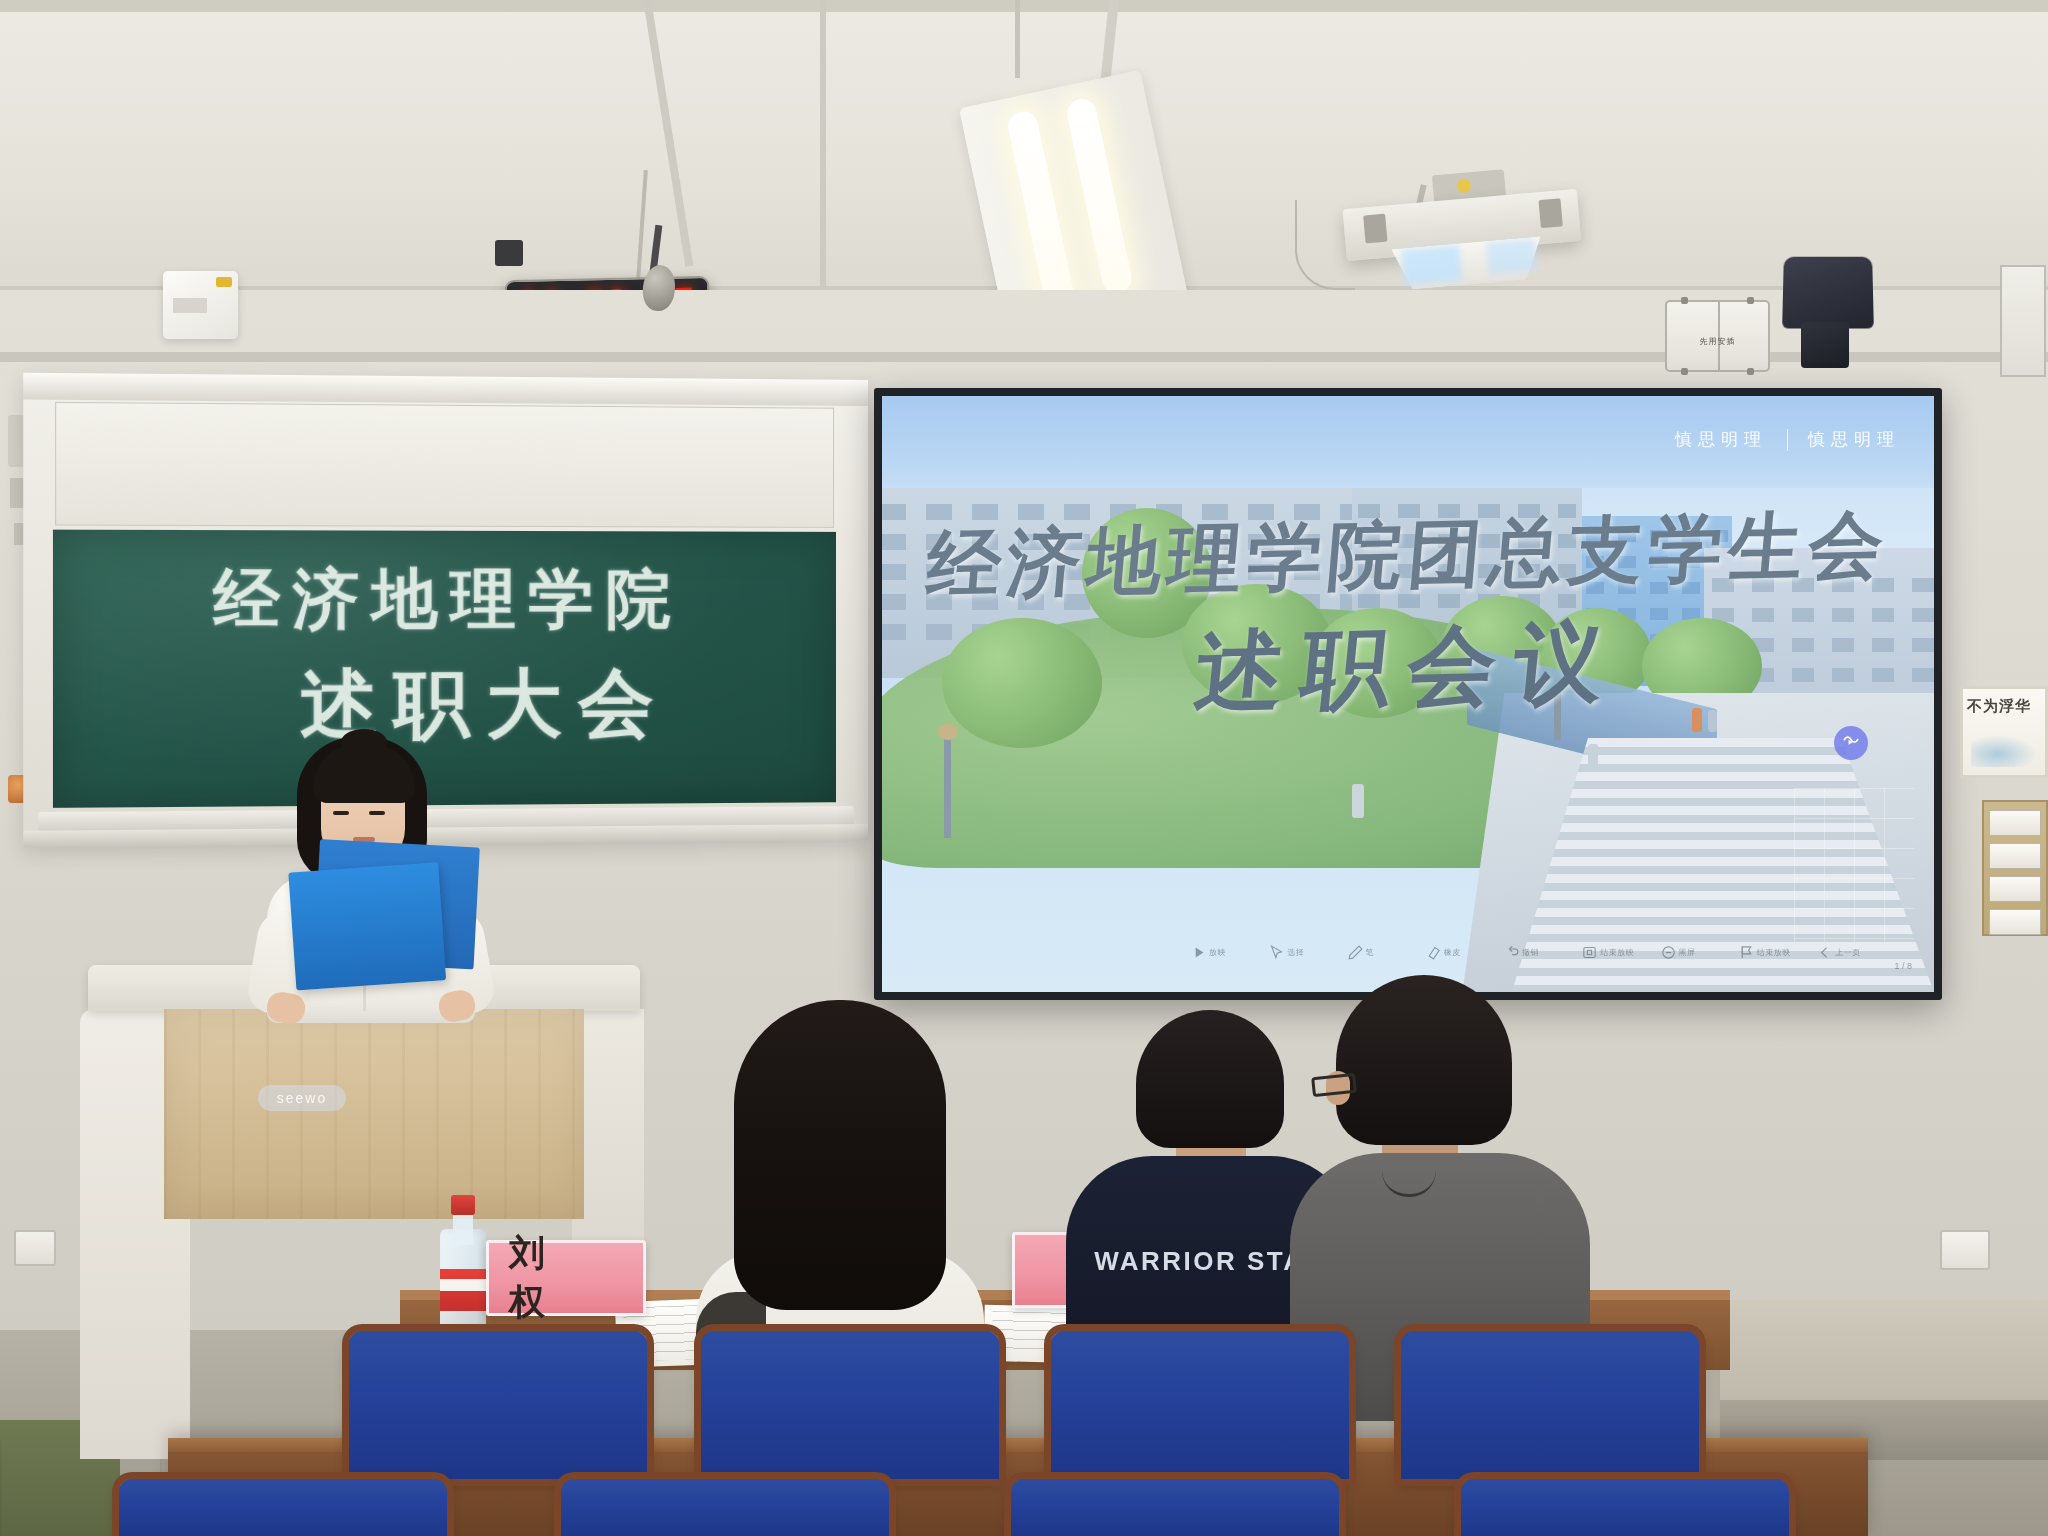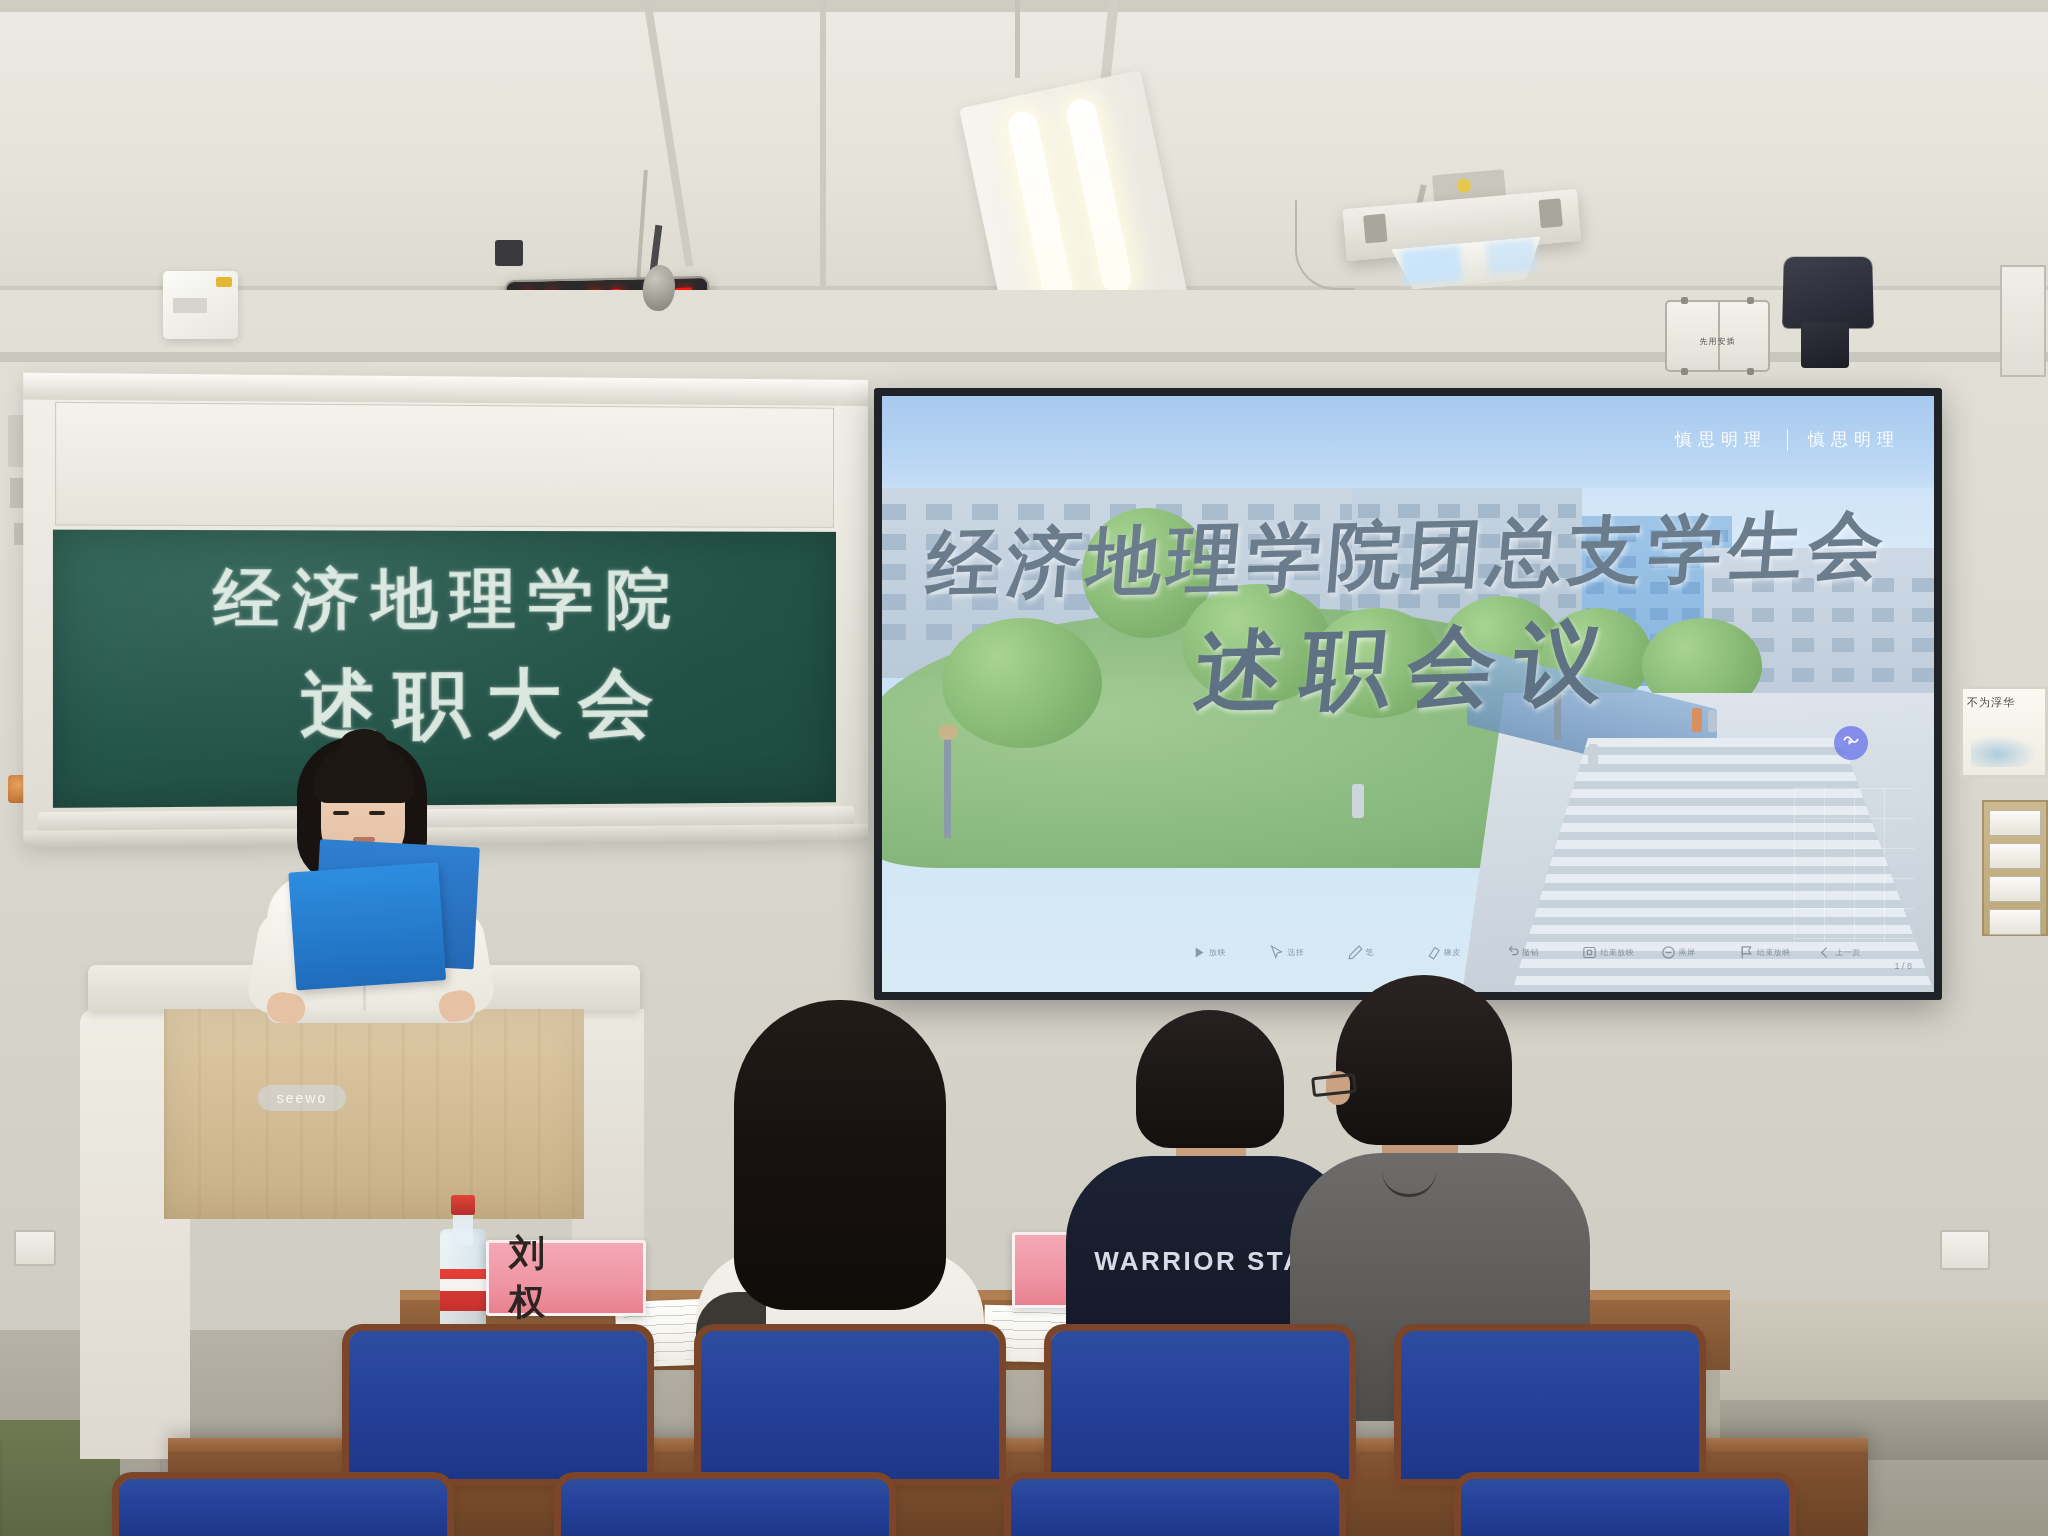--- a/index.html
+++ b/index.html
@@ -237,22 +237,22 @@
   .ppt-page { font-size:9px; color:#2c3a46; align-self:center; }
   .slide-grid { position:absolute; right:20px; top:300px; width:120px; bottom:50px;
     background:
       repeating-linear-gradient(90deg, rgba(255,255,255,.5) 0 1px, transparent 1px 30px),
       repeating-linear-gradient(180deg, rgba(255,255,255,.5) 0 1px, transparent 1px 30px);
     opacity:.6; }
 
   
   .poster { position:absolute; left:1960px; top:686px; width:88px; height:92px;
     background:linear-gradient(180deg,#fbf9f3,#efece3); border:3px solid #d7d3c7; }
-  .poster-cn { position:absolute; left:4px; top:6px; right:2px; font-size:11px;
-    color:#4a4642; font-family:"DejaVu Serif", serif; line-height:1.5; letter-spacing:1px; }
+  .poster-cn { position:absolute; left:4px; top:6px; right:2px; font-size:15px;
+    color:#4a4642; font-family:"DejaVu Serif", serif; line-height:1.5; letter-spacing:1px;font-weight:bold; }
   .poster-art { position:absolute; left:8px; bottom:8px; right:8px; height:32px;
     background:radial-gradient(ellipse at 40% 60%, #9cc3dd, transparent 70%); opacity:.8; }
   .switch-panel { position:absolute; left:1982px; top:800px; width:66px; height:136px;
     background:linear-gradient(180deg,#cdb98e,#bda878); border:2px solid #a6916a;
     padding:8px 5px; }
   .switch { background:linear-gradient(180deg,#fbfaf6,#e6e3da); border:1px solid #b9b5ab;
     height:26px; margin-bottom:7px; }
   .socket { position:absolute; left:1940px; top:1230px; width:50px; height:40px;
     background:linear-gradient(180deg,#f4f2ec,#e2e0d7); border:2px solid #c0bdb4; border-radius:3px; }
   .socket-l { position:absolute; left:14px; top:1230px; width:42px; height:36px;

